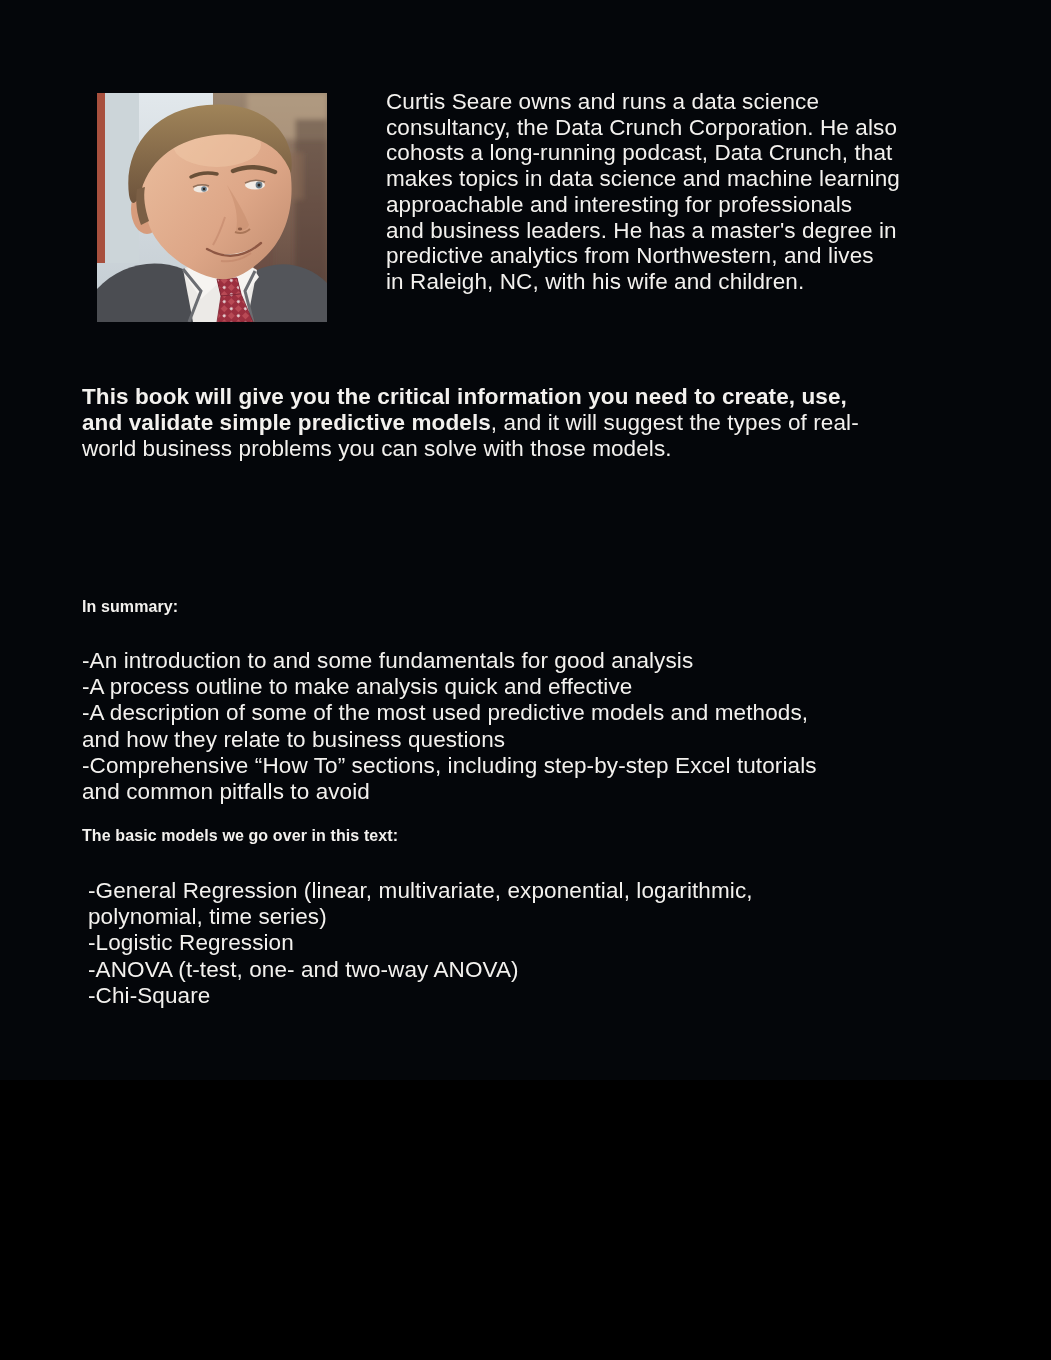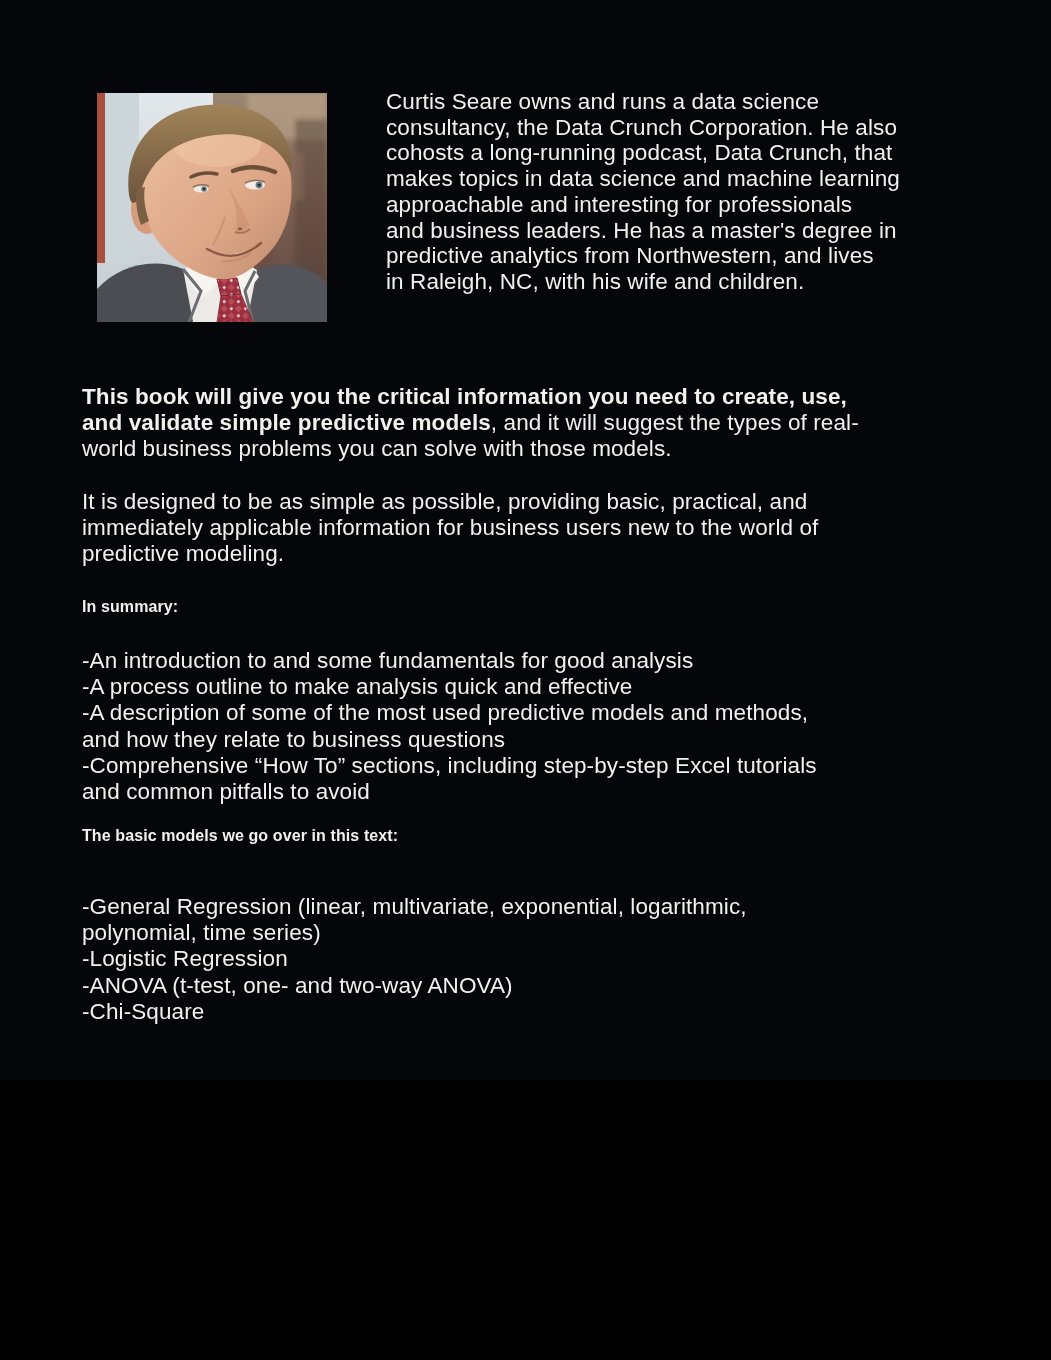--- a/index.html
+++ b/index.html
@@ -14,21 +14,21 @@
 
   .txt { position:absolute; white-space:pre-line; font-size:22.5px; line-height:26.2px; letter-spacing:0.1px; }
   .bio { left:386px; top:89px; width:600px; line-height:25.7px; }
   .pitch { left:82px; top:384px; width:910px; }
   .bold { font-weight:700; }
   .design { left:82px; top:489px; width:910px; }
   .heading { position:absolute; font-size:16px; font-weight:700; letter-spacing:0.1px; }
   .summary-h { left:82px; top:598px; }
   .summary-list { left:82px; top:648px; width:910px; }
   .models-h { left:82px; top:827px; }
-  .models-list { left:82px; top:878px; width:910px;margin-top:16px; }
+  .models-list { left:88px; top:878px; width:910px; }
 
   
   .barcode-box {
     position:absolute; left:772px; top:1181px; width:246px; height:146px;
     background:#fbfaf8; color:#161310;
   }
   .isbn-label {
     position:absolute; left:11px; top:3px;
     font-family:"DejaVu Sans", sans-serif; font-size:10px; letter-spacing:0.6px; color:#14110e;
   }
@@ -145,23 +145,20 @@
 makes topics in data science and machine learning
 approachable and interesting for professionals
 and business leaders. He has a master's degree in
 predictive analytics from Northwestern, and lives
 in Raleigh, NC, with his wife and children.</div>
 
   <div class="txt pitch"><span class="bold">This book will give you the critical information you need to create, use,
 and validate simple predictive models</span><span>, and it will suggest the types of real-
 world business problems you can solve with those models.</span></div>
 
-  <div class="txt design">It is designed to be as simple as possible, providing basic, practical, and
-immediately applicable information for business users new to the world of
-predictive modeling.</div>
 
   <div class="heading summary-h">In summary:</div>
   <div class="txt summary-list">-An introduction to and some fundamentals for good analysis
 -A process outline to make analysis quick and effective
 -A description of some of the most used predictive models and methods,
 and how they relate to business questions
 -Comprehensive “How To” sections, including step-by-step Excel tutorials
 and common pitfalls to avoid</div>
 
   <div class="heading models-h">The basic models we go over in this text:</div>

